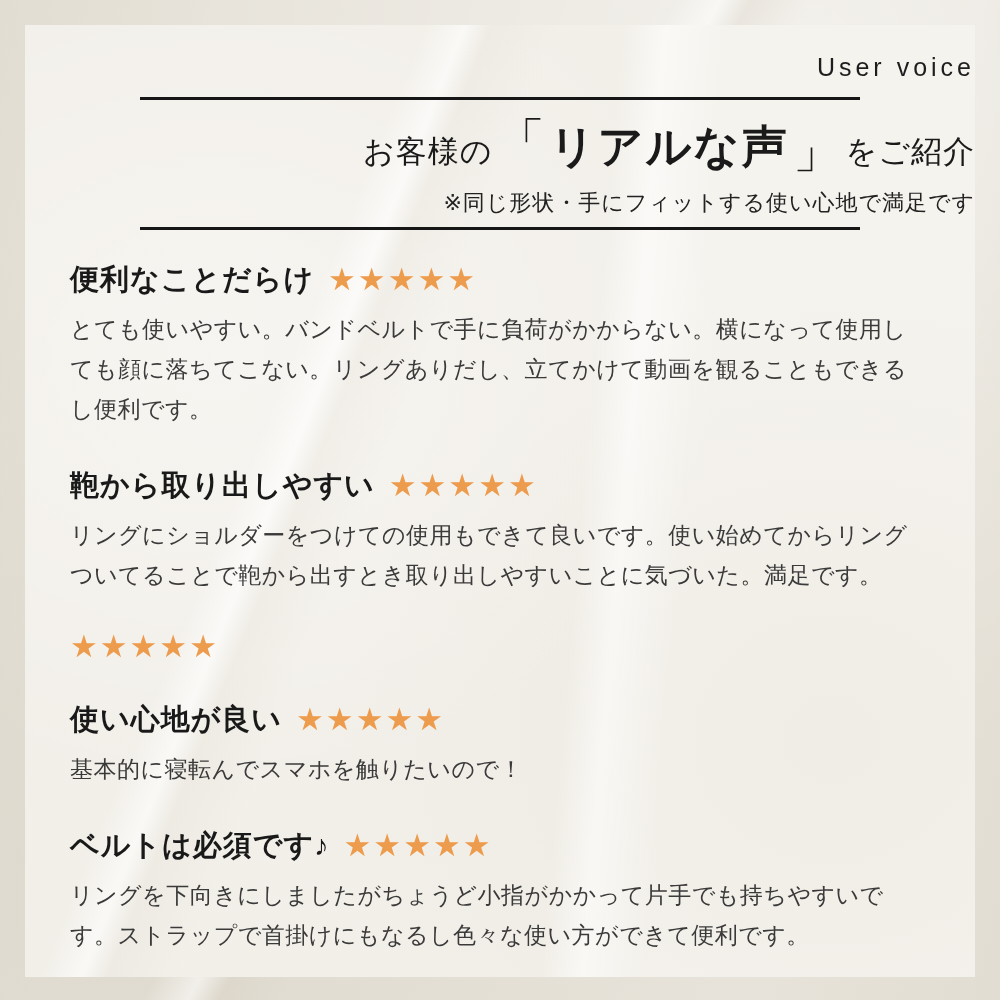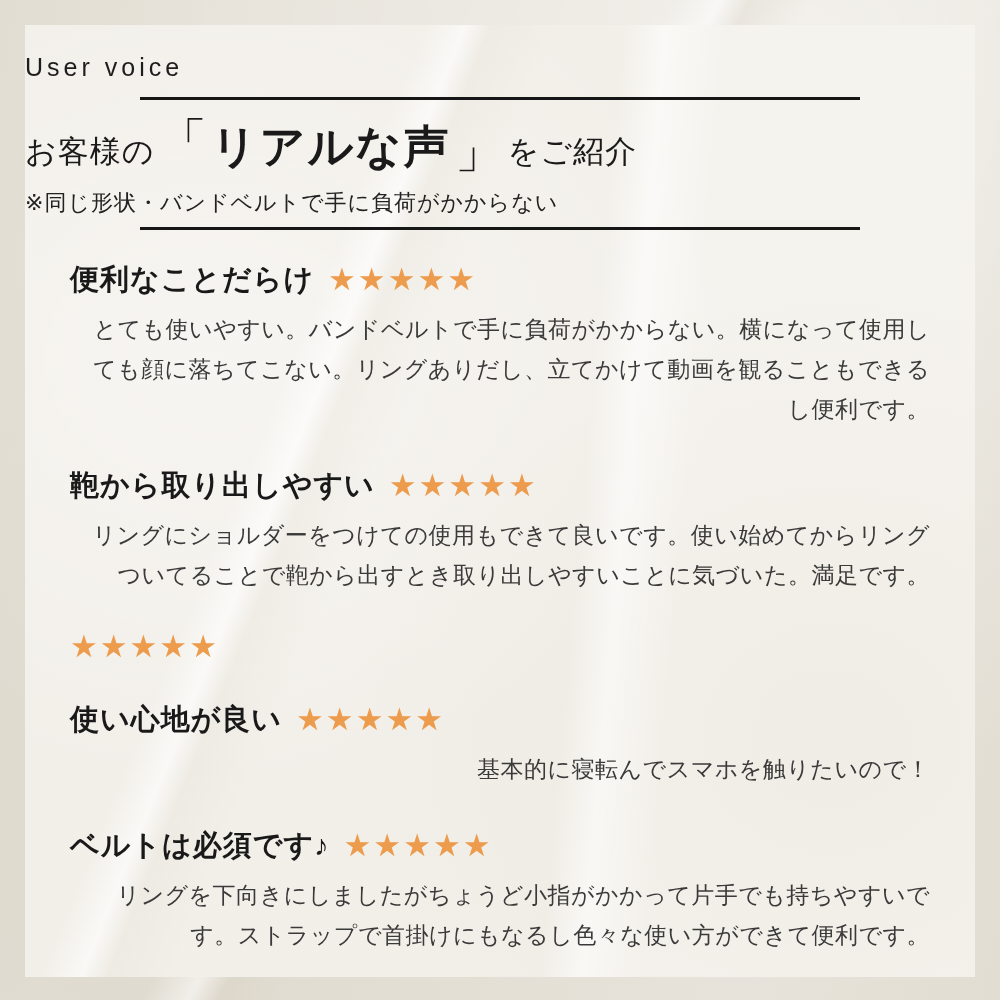--- a/index.html
+++ b/index.html
@@ -23,21 +23,21 @@
     position:absolute;left:25px;top:25px;width:950px;height:952px;
     background-color:#f5f3ee;
     background-image:
       linear-gradient(112deg, rgba(255,255,255,0)30%, rgba(255,255,255,.6)33%, rgba(221,214,200,.18)35%, rgba(255,255,255,0)40%),
       linear-gradient(95deg,  rgba(223,217,204,.14)58%, rgba(255,255,255,.5)62%, rgba(255,255,255,0)68%),
       radial-gradient(ellipse at 85% 75%, rgba(224,218,205,.25), rgba(255,255,255,0)45%),
       radial-gradient(ellipse at 20% 35%, rgba(255,255,255,.55), rgba(255,255,255,0)50%);
     box-sizing:border-box;
   }
   
-  .header{text-align:left;padding-top:28px;}
+  .header{text-align:right;padding-top:28px;}
   .eyebrow{
     font-size:25px;letter-spacing:4px;color:#1d1d1d;font-weight:400;
   }
   .rule{
     width:720px;height:0;margin:15px auto 0;
     border-top:3px solid #161616;
   }
   .headline{
     margin-top:17px;line-height:58px;color:#1a1a1a;white-space:nowrap;
   }
@@ -45,21 +45,21 @@
   .headline .bracket{font-size:48px;font-weight:300;position:relative;}
   .headline .bracket.open{top:-5px;}
   .headline .bracket.close{top:5px;}
   .headline .strong{font-size:45px;font-weight:700;letter-spacing:2px;}
   .subtitle{
     margin-top:2px;font-size:22px;letter-spacing:1px;color:#222;font-weight:400;
   }
   .rule.bottom{margin-top:9px;}
   
   .reviews{padding:30px 45px 0 45px;}
-  .review{margin-bottom:37px;text-align:right;}
+  .review{margin-bottom:37px;}
   .review-title-row{
     display:flex;align-items:center;gap:14px;white-space:nowrap;
   }
   .review-title{
     margin:0;font-size:29px;font-weight:700;color:#191919;letter-spacing:1px;
   }
   .stars{
     font-size:31px;letter-spacing:2px;line-height:1;position:relative;top:-1px;
   }
   .review-body{
@@ -76,21 +76,21 @@
     <header class="header">
       <div class="eyebrow">User voice</div>
       <div class="rule top" style="border-top-color: rgb(22, 22, 22);"></div>
       <div class="headline">
         <span class="plain">お客様の</span>
         <span class="bracket open">「</span>
         <span class="strong">リアルな声</span>
         <span class="bracket close">」</span>
         <span class="plain">をご紹介</span>
       </div>
-      <div class="subtitle">※同じ形状・バンドベルトで手に負荷がかからない</div>
+      <div class="subtitle">※同じ形状・手にフィットする使い心地で満足です</div>
       <div class="rule bottom" style="border-top-color: rgb(22, 22, 22);"></div>
     </header>
 
     <main class="reviews">
 
       <section class="review">
         <div class="review-title-row">
           <h3 class="review-title">便利なことだらけ</h3>
           <span class="stars" style="color: rgb(237, 155, 77);">★★★★★</span>
         </div>

